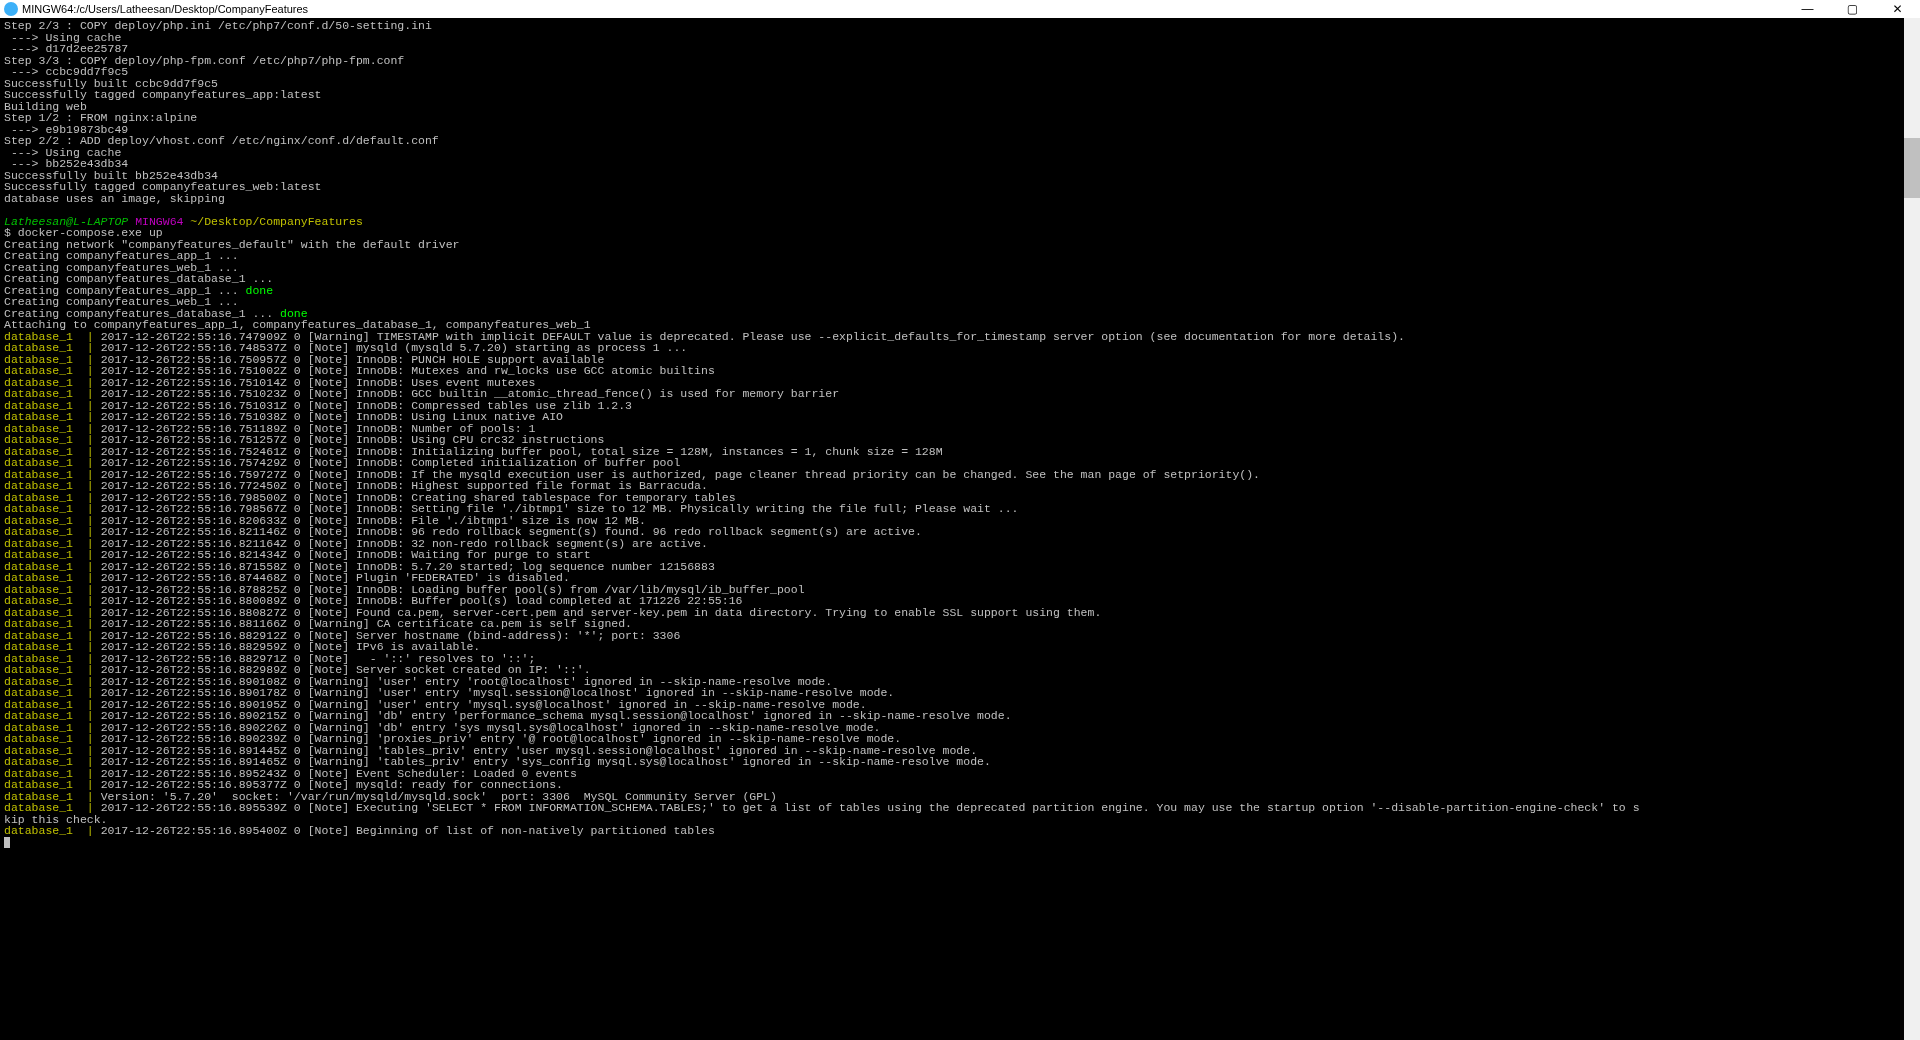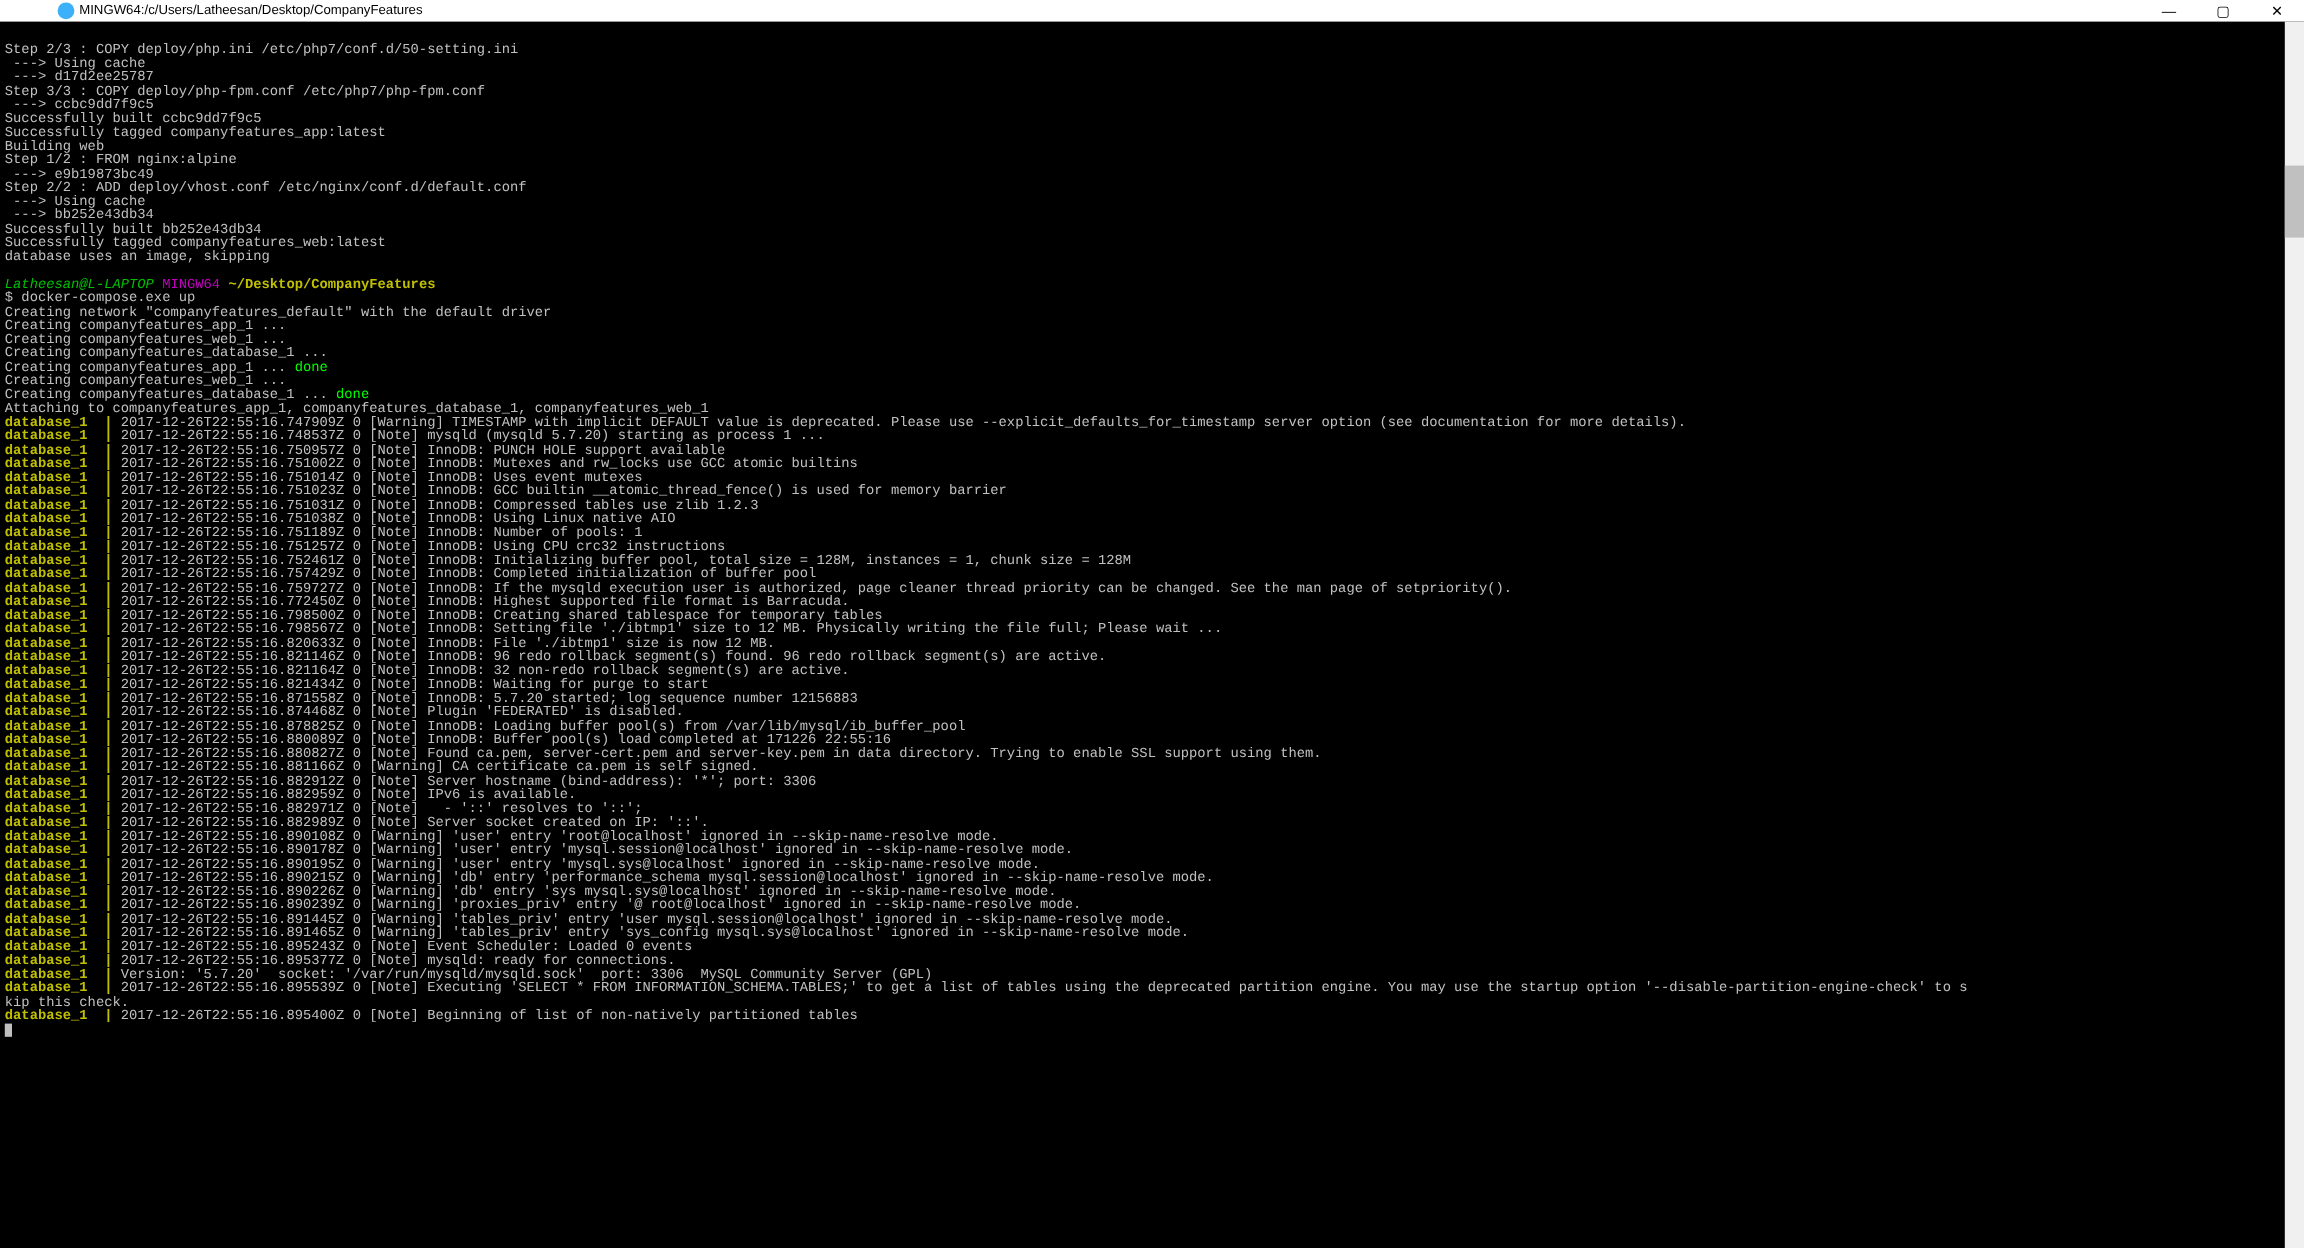--- a/index.html
+++ b/index.html
@@ -14,21 +14,20 @@
   height: 1040px;
 }
 .titlebar {
   background: #fff;
   height: 18px;
   display: flex;
   align-items: center;
   color: #000;
   font-family: 'Segoe UI', Tahoma, sans-serif;
   font-size: 11px;
-  padding-left: 44px;
 }
 .titlebar-icon {
   width: 14px;
   height: 14px;
   background: #3cb0f8;
   border-radius: 50%;
   margin: 0 4px;
   display: inline-block;
 }
 .titlebar-title { flex: 1; }
@@ -36,29 +35,29 @@
 .win-btn {
   width: 45px;
   height: 18px;
   display: flex;
   align-items: center;
   justify-content: center;
   font-size: 12px;
   cursor: pointer;
 }
 .terminal {
-  padding: 18px 4px;
+  padding: 2px 4px;
   white-space: pre;
   position: relative;
   height: calc(100% - 18px);
   overflow: hidden;
 }
 .line { min-height: 11px; }
 .c-white { color: #c0c0c0; }
-.c-yellow { color: #c0c000; font-weight: bold; }
+.c-yellow { color: #c0c000; }
 .c-green { color: #00c000; font-style: italic; }
 .c-purple { color: #c000c0; }
 .c-brightgreen { color: #00ff00; }
 .scrollbar {
   position: absolute;
   right: 0;
   top: 18px;
   width: 16px;
   height: calc(100% - 18px);
   background: #f0f0f0;

